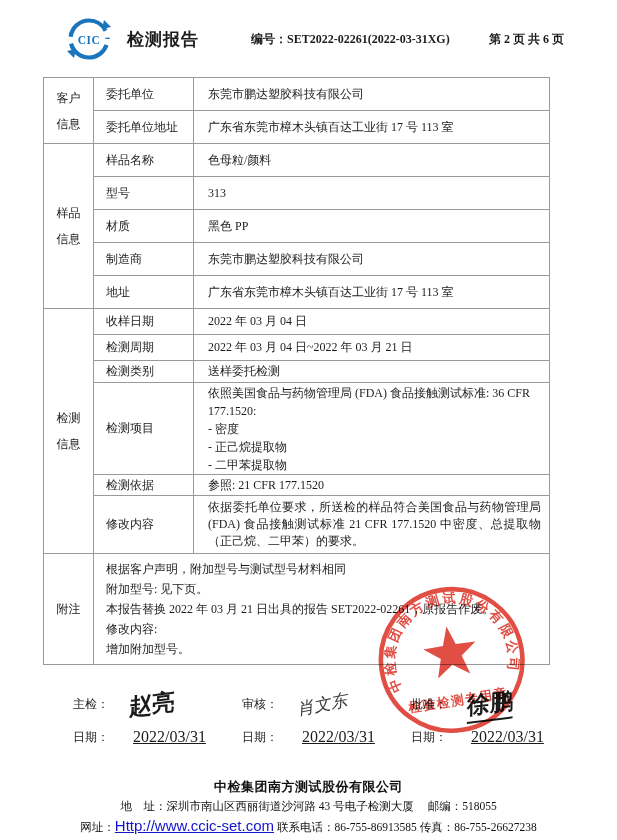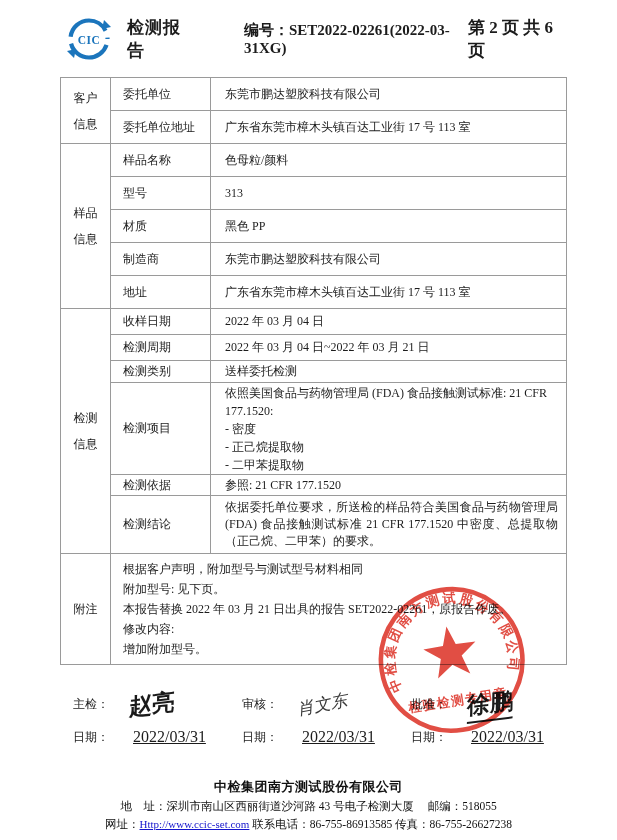--- a/index.html
+++ b/index.html
@@ -14,26 +14,26 @@
     color: #1c1c1c;
   }
 
   
   .header {
     position: absolute; left: 57px; top: 14px; width: 507px; height: 50px;
     display: flex; align-items: center;
   }
   .logo { width: 48px; height: 46px; margin-left: 8px; flex: 0 0 auto; }
   .report-title { margin-left: 14px; font-size: 17px; font-weight: bold; letter-spacing: 1px; }
-  .report-no { margin-left: 52px; font-size: 15px; font-weight: bold; }
-  .page-info { margin-left: auto; font-size: 17px; font-weight: bold; }
+  .report-no { margin-left: 52px; font-size: 12px; font-weight: bold; }
+  .page-info { margin-left: auto; font-size: 12px; font-weight: bold; }
 
   
   table.report {
-    position: absolute; left: 60px; top: 77px; width: 507px;
+    position: absolute; left: 43px; top: 77px; width: 507px;
     border-collapse: collapse; table-layout: fixed;
   }
   table.report td {
     border: 1px solid #9a9a9a;
     font-size: 12px; color: #1c1c1c;
     vertical-align: middle;
   }
   td.sec { text-align: center; }
   td.sec div { line-height: 26px; }
   td.f { padding-left: 12px; }
@@ -74,22 +74,22 @@
   }
   .stamp-wrap svg { width: 100%; height: 100%; }
 
   
   .footer { position: absolute; left: 0; top: 778px; width: 617px; text-align: center; color: #111; }
   .footer .company { font-size: 13px; font-weight: bold; letter-spacing: 0.5px; }
   .footer .fline { font-size: 11.5px; margin-top: 3px; }
   .footer .sp { display: inline-block; width: 14px; }
   a.weblink {
     color: #1414cc; text-decoration: underline;
-    font-family: Liberation Serif, serif;
-    font-size: 11px;
+    font-family: Liberation Sans, sans-serif;
+    font-size: 15px;
   }
 </style>
 </head>
 <body>
 
 <div class="page">
 
   <div class="header">
     <svg class="logo" viewBox="0 0 48 46">
       <circle cx="24" cy="23" r="18.5" fill="none" stroke="#1b75bc" stroke-width="4.2" stroke-dasharray="47 7" stroke-dashoffset="-6"></circle>
@@ -160,33 +160,33 @@
       <td class="f">检测周期</td>
       <td class="v">2022 年 03 月 04 日~2022 年 03 月 21 日</td>
     </tr>
     <tr class="h22">
       <td class="f">检测类别</td>
       <td class="v">送样委托检测</td>
     </tr>
     <tr class="hitems">
       <td class="f">检测项目</td>
       <td class="v">
-        <div class="ml">依照美国食品与药物管理局 (FDA) 食品接触测试标准: 21 CFR</div>
+        <div class="ml">依照美国食品与药物管理局 (FDA) 食品接触测试标准: 36 CFR</div>
         <div class="ml">177.1520:</div>
         <div class="ml">- 密度</div>
         <div class="ml">- 正己烷提取物</div>
         <div class="ml">- 二甲苯提取物</div>
       </td>
     </tr>
     <tr class="h20">
       <td class="f">检测依据</td>
       <td class="v">参照: 21 CFR 177.1520</td>
     </tr>
     <tr class="hconc">
-      <td class="f">检测结论</td>
+      <td class="f">修改内容</td>
       <td class="v conc">依据委托单位要求，所送检的样品符合美国食品与药物管理局 (FDA) 食品接触测试标准 21 CFR 177.1520 中密度、总提取物（正己烷、二甲苯）的要求。</td>
     </tr>
 
     <tr class="hnotes">
       <td class="sec">附注</td>
       <td class="notes-cell" colspan="2">
         <div class="ml">根据客户声明，附加型号与测试型号材料相同</div>
         <div class="ml">附加型号: 见下页。</div>
         <div class="ml">本报告替换 2022 年 03 月 21 日出具的报告 SET2022-02261，原报告作废。</div>
         <div class="ml">修改内容:</div>

